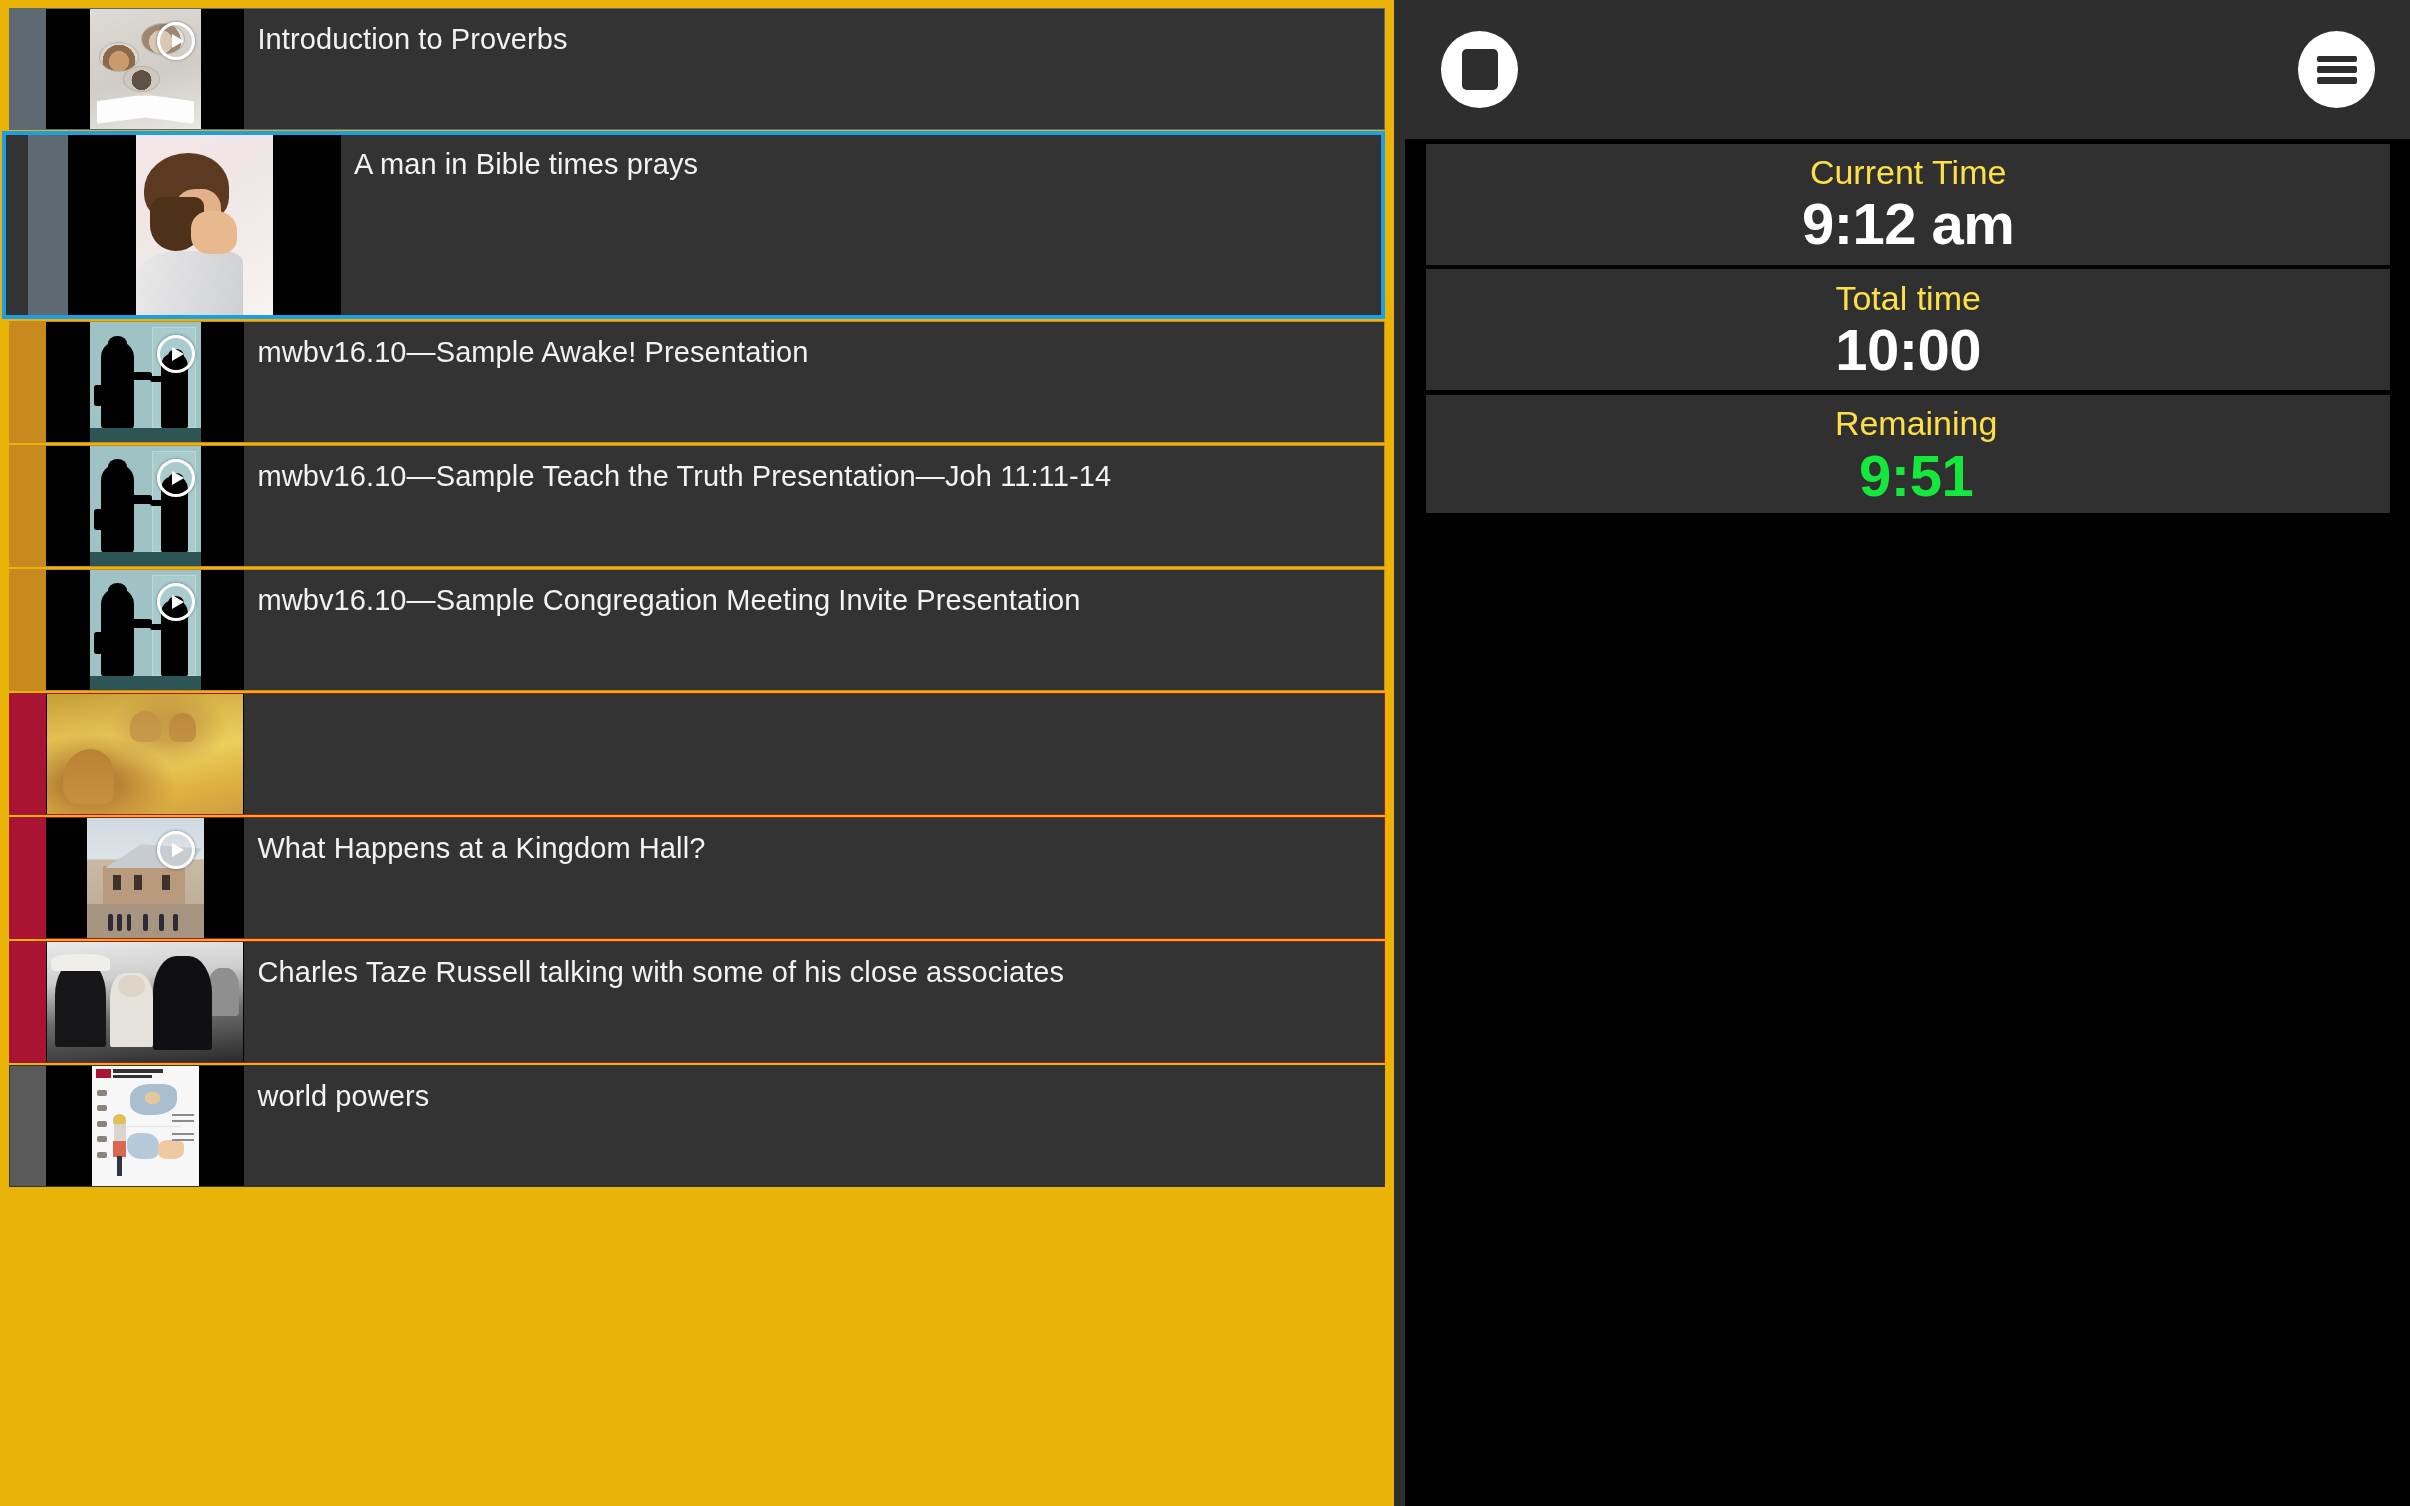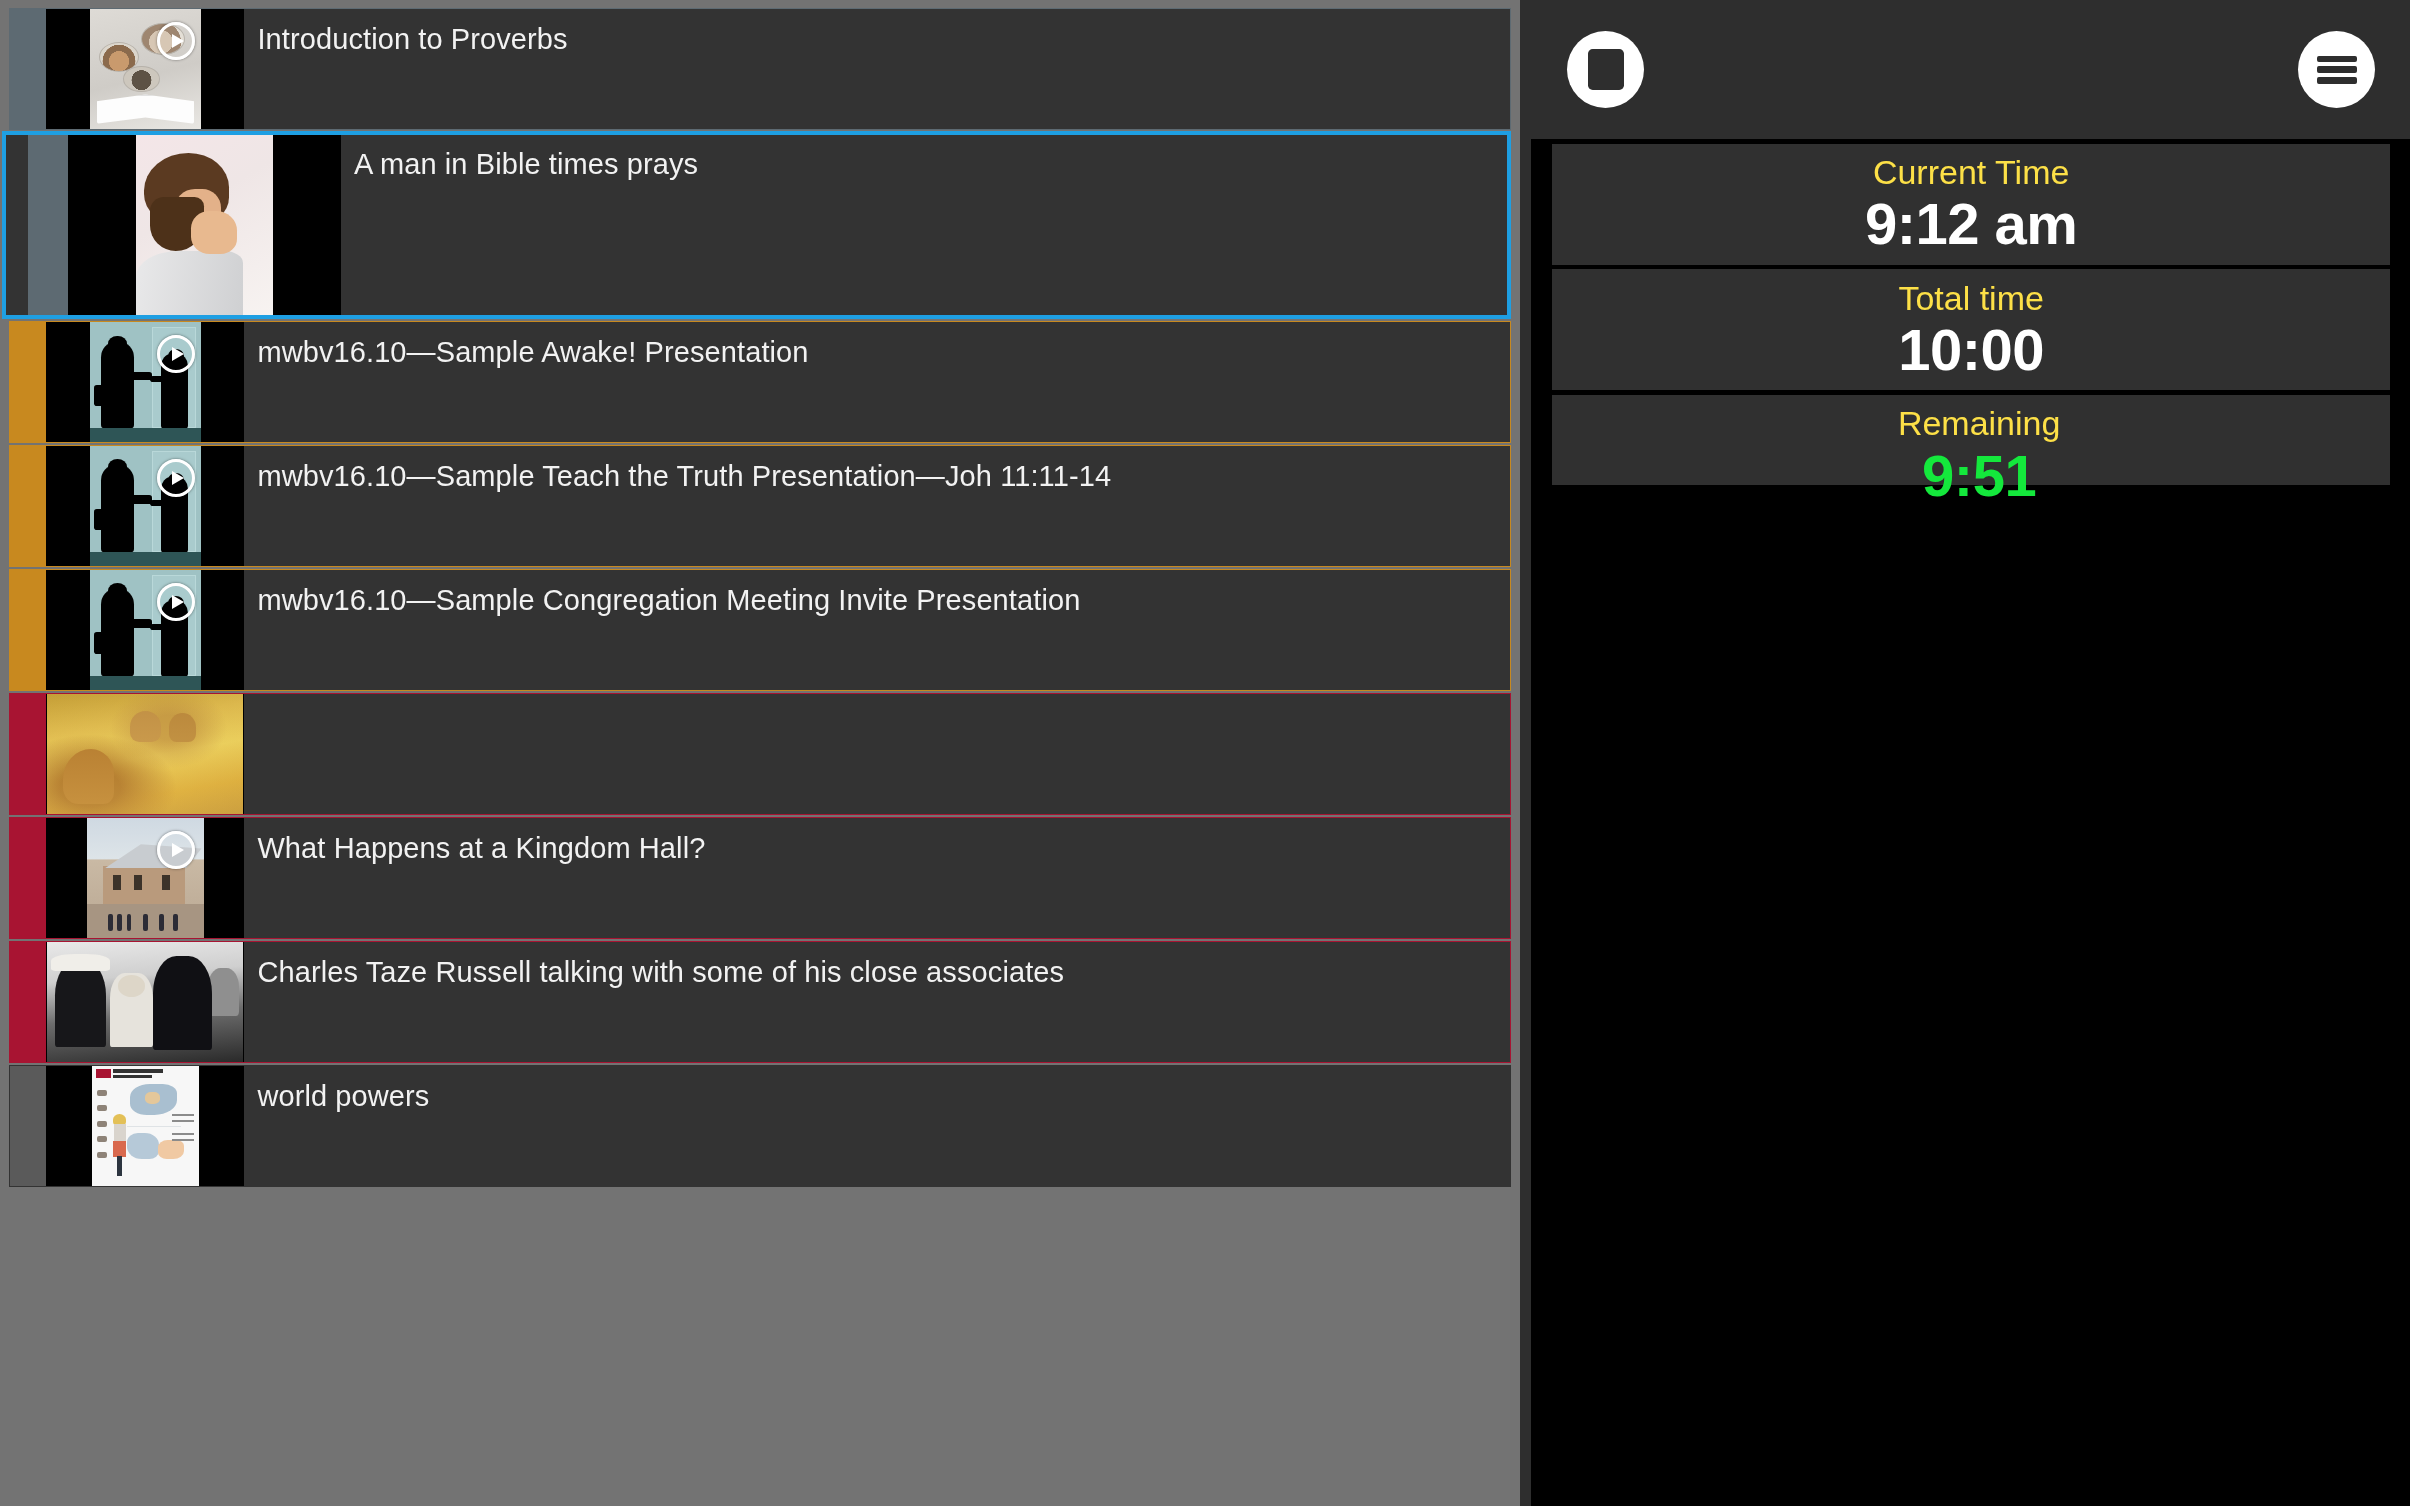--- a/index.html
+++ b/index.html
@@ -6,22 +6,22 @@
   html, body {
     width: 2411px; height: 1507px;
     background: #000;
     font-family: "Liberation Sans", sans-serif;
     overflow: hidden;
   }
   #app { position: relative; width: 2411px; height: 1507px; background: #000; display: flex; }
 
   
   #left-panel {
-    width: 1520px; height: 1507px;
-    background: #737373;
+    width: 1394px; height: 1507px;
+    background: #eab308;
     position: relative;
     overflow: hidden;
   }
   #media-list { padding: 7.5px 0 0 0; }
 
   .media-row {
     position: relative;
     height: 122px;
     margin: 0 9.4px 1.9px 9.4px;
     background: #333333;
@@ -326,21 +326,21 @@
   .tc-value {
     font-size: 58px;
     font-weight: bold;
     line-height: 1.15;
     color: #ffffff;
     letter-spacing: -0.5px;
   }
   .tc-value.green { color: #14e83c; }
   #card-current { height: 121px; }
   #card-total   { height: 121px; }
-  #card-remain  { height: 90px; padding-left: 16px; }
+  #card-remain  { height: 118px; padding-left: 16px; }
 </style>
 </head>
 <body>
 
 <div id="app">
 
   <div id="left-panel">
     <div id="media-list">
 
       <div class="media-row border-slate">

